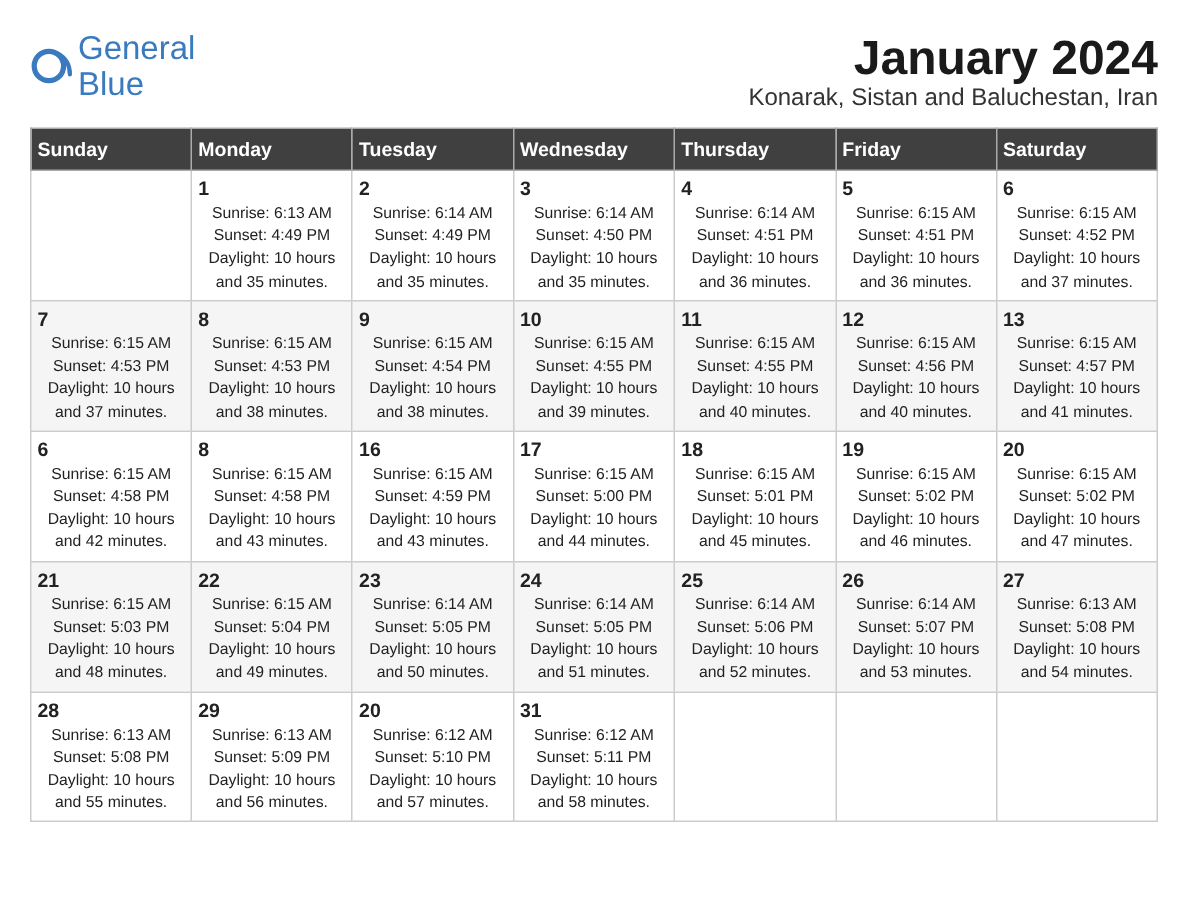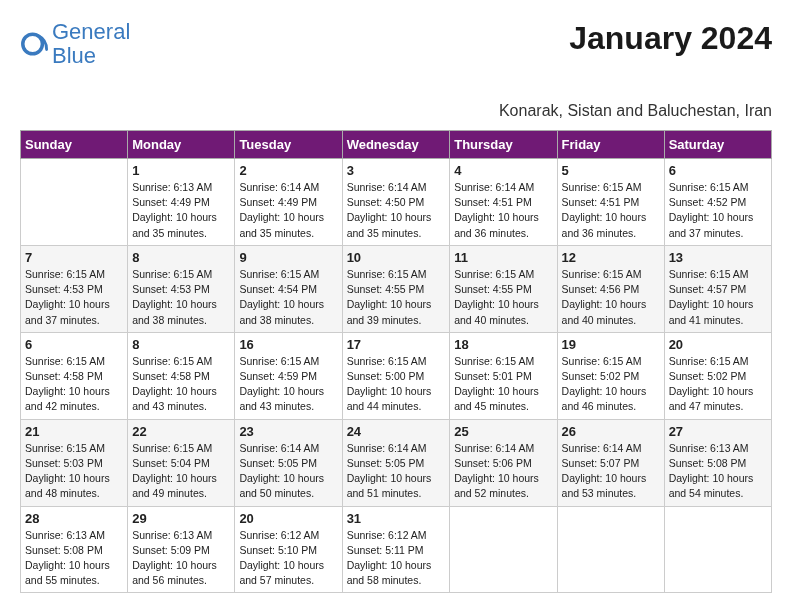--- a/index.html
+++ b/index.html
@@ -38,29 +38,28 @@
       text-align: right;
     }
     .calendar-title {
       font-size: 32px;
       font-weight: bold;
       color: #1a1a1a;
     }
     .calendar-subtitle {
       font-size: 16px;
       color: #333;
-      margin-top: 45px;
     }
     table {
       width: 100%;
       border-collapse: collapse;
       font-size: 11px;
     }
     thead tr th {
-      background-color: #701a75;
+      background-color: #404040;
       color: #fff;
       padding: 6px 4px;
       text-align: left;
       font-size: 13px;
       font-weight: bold;
       border: 1px solid #aaa;
     }
     tbody tr td {
       border: 1px solid #ccc;
       vertical-align: top;
@@ -76,20 +75,21 @@
     .day-number {
       font-weight: bold;
       font-size: 13px;
       display: block;
       margin-bottom: 2px;
     }
     .day-info {
       font-size: 10.5px;
       line-height: 1.45;
       color: #222;
+      text-align: center;
     }
     .empty-cell {
       background: #fff !important;
     }
   </style>
 </head>
 <body>
 
 <div class="header">
   <div class="logo">

